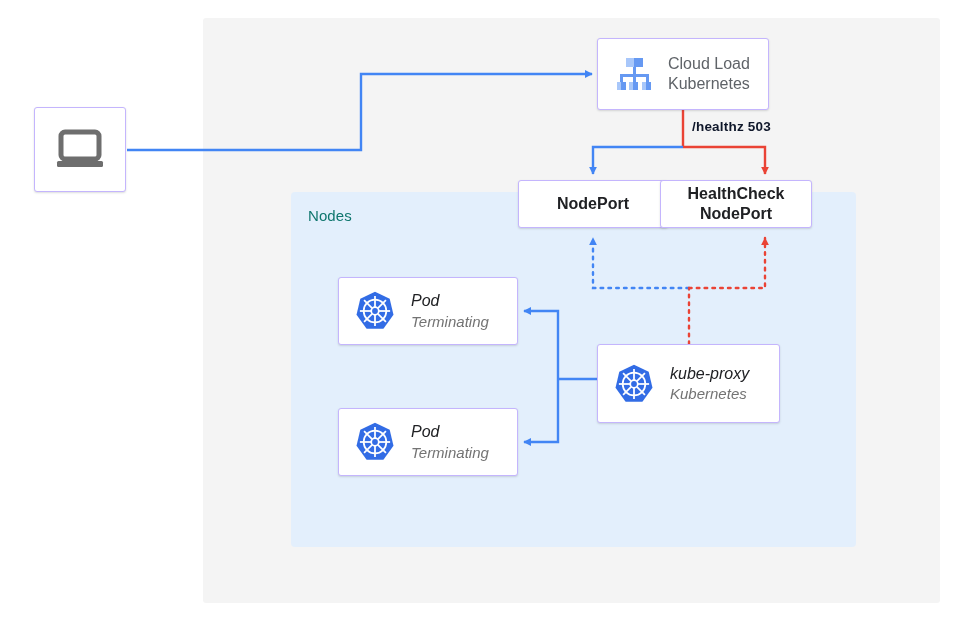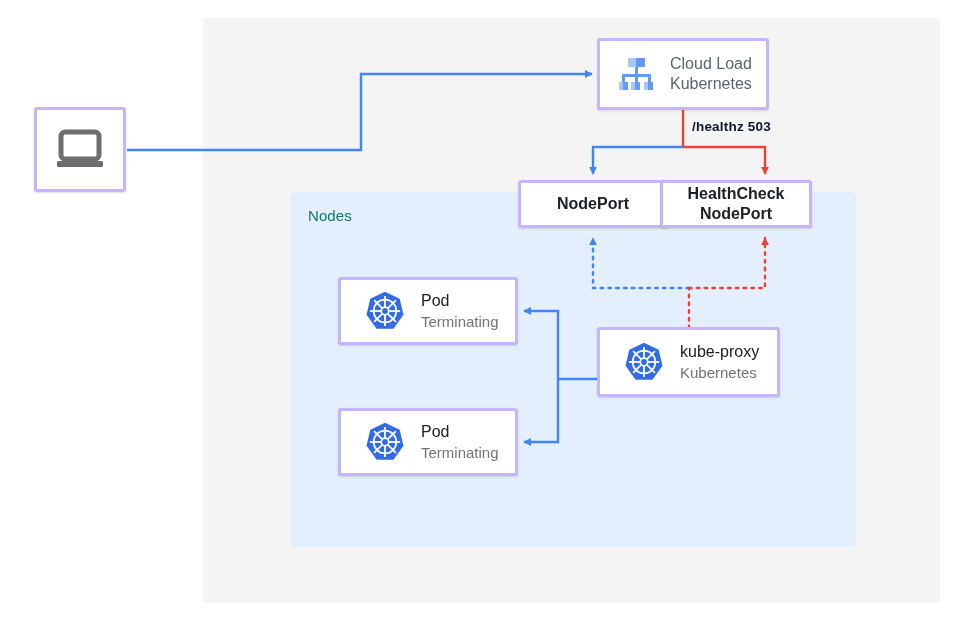--- a/index.html
+++ b/index.html
@@ -39,21 +39,21 @@
     left: 308px;
     top: 207px;
     font-size: 15px;
     color: #0f766e;
     letter-spacing: 0.1px;
   }
   
   .card {
     position: absolute;
     background: #ffffff;
-    border: 3px solid #c4b5fd;
+    border: 1px solid #c4b5fd;
     border-radius: 3px;
     box-shadow: 0 1px 2px rgba(60,64,67,0.18);
     box-sizing: border-box;
   }
   .card-row {
     display: flex;
     align-items: center;
     height: 100%;
     box-sizing: border-box;
   }
@@ -128,25 +128,25 @@
     height: 68px;
   }
   #pod2-card {
     left: 338px;
     top: 408px;
     width: 180px;
     height: 68px;
   }
   #kubeproxy-card {
     left: 597px;
-    top: 327px;
+    top: 344px;
     width: 183px;
-    height: 70px;
-  }
-  .k8s-card .card-row { padding-left: 22px; }
+    height: 79px;
+  }
+  .k8s-card .card-row { padding-left: 14px; font-style: italic; }
   .k8s-card .card-icon { width: 44px; }
   .k8s-card .card-text { margin-left: 14px; }
 
   
   .edge-label {
     position: absolute;
     left: 692px;
     top: 119px;
     font-size: 13.5px;
     font-weight: bold;

